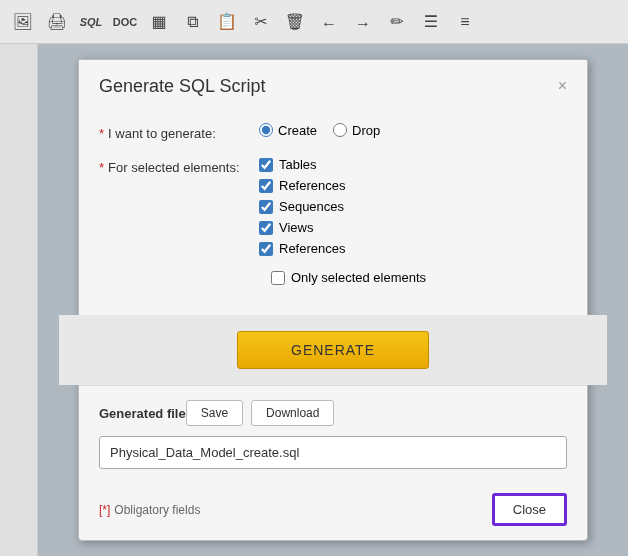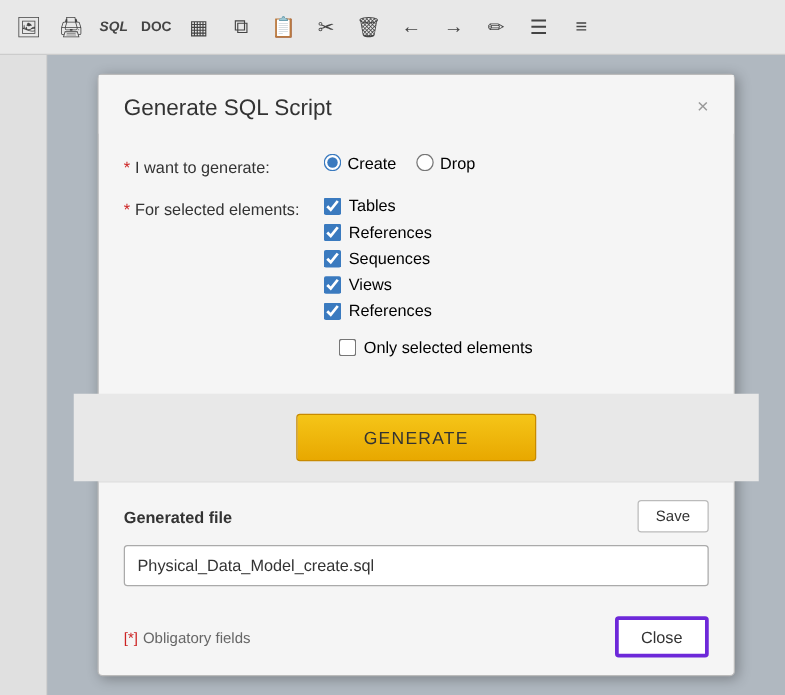--- a/index.html
+++ b/index.html
@@ -203,21 +203,20 @@
 
     
     .generated-section {
       padding: 14px 20px;
       border-top: 1px solid #ddd;
     }
 
     .generated-header {
       display: flex;
       align-items: center;
-      justify-content: space-between;
       margin-bottom: 10px;
     }
 
     .generated-label {
       font-size: 13px;
       color: #333;
       font-weight: bold;
     }
 
     .action-buttons {
@@ -363,20 +362,21 @@
 
     <div class="generate-section">
       <button class="generate-btn">GENERATE</button>
     </div>
 
     <div class="generated-section">
       <div class="generated-header">
         <span class="generated-label">Generated file</span>
         <div class="action-buttons">
           <button class="action-btn">Save</button>
+          <button class="action-btn">Download</button>
         </div>
       </div>
       <input type="text" class="file-input" value="Physical_Data_Model_create.sql" style="">
     </div>
 
     <div class="dialog-footer">
       <div class="obligatory-text">
         <span style="color:#cc2222;">[*]</span>
         <span>Obligatory fields</span>
       </div>

